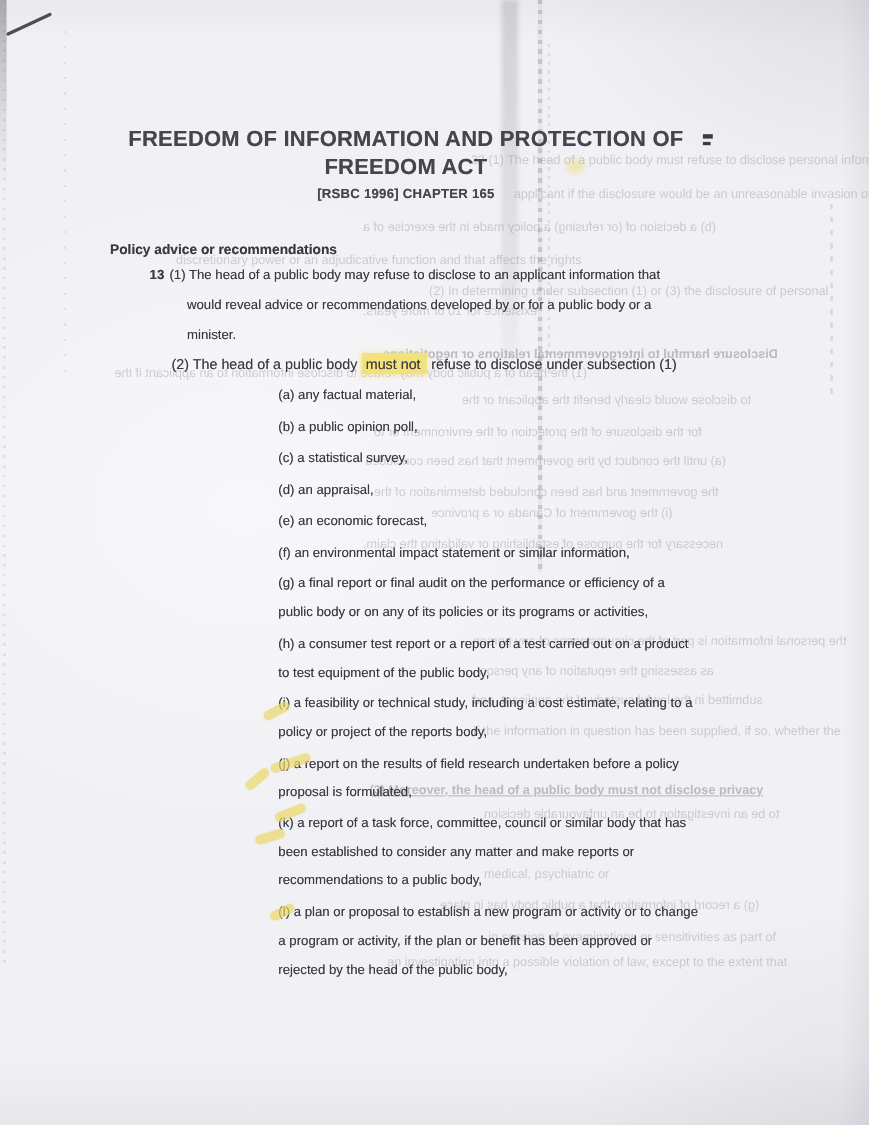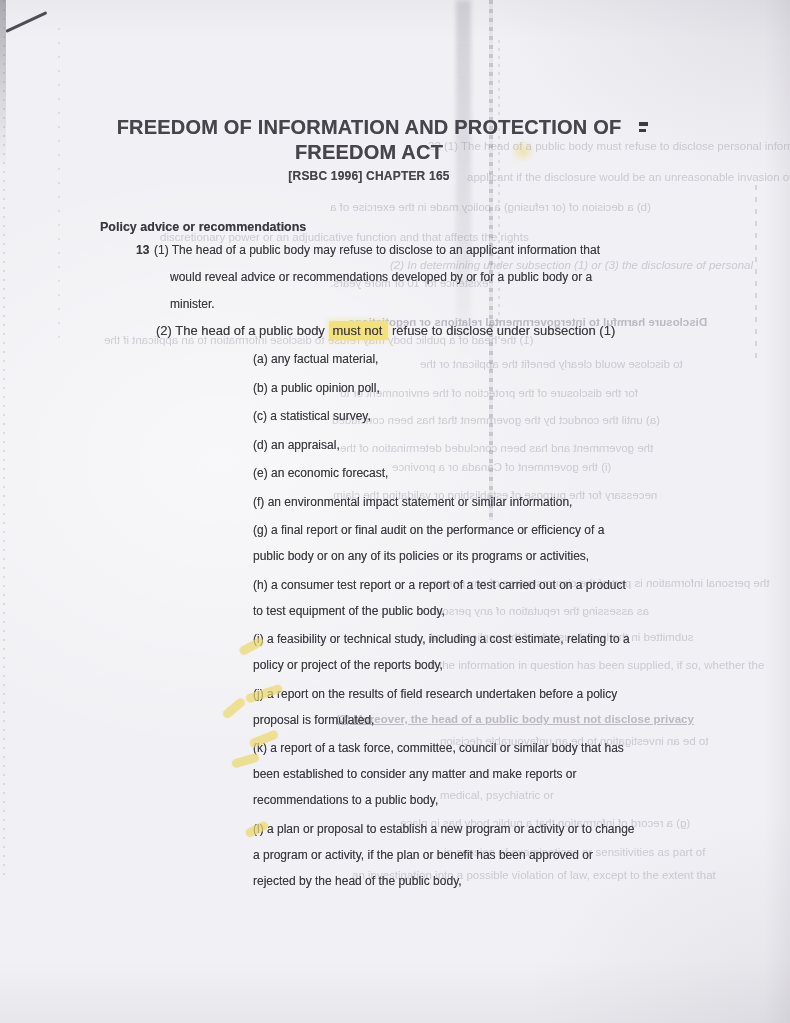--- a/index.html
+++ b/index.html
@@ -91,21 +91,21 @@
   <div class="speck crease-right"></div>
   <div class="speck dash-a"></div>
   <div class="speck dash-b"></div>
   <div class="speck yellow-smudge"></div>
 
   <div class="ghost-layer" id="ghost-layer">
       <span class="ghost" style="left: 428px; top: 139px;">22 (1) The head of a public body must refuse to disclose personal information to an</span>
       <span class="ghost" style="left: 467px; top: 170px;">applicant if the disclosure would be an unreasonable invasion of a third party's</span>
       <span class="ghost mirror" style="left: 330px; top: 200px;">(b) a decision of (or refusing) a policy made in the exercise of a</span>
       <span class="ghost" style="left: 160px; top: 230px;">discretionary power or an adjudicative function and that affects the rights</span>
-      <span class="ghost" style="left: 390px; top: 258px; font-style: italic;">(2) In determining under subsection (1) or (3) the disclosure of personal</span>
+      <span class="ghost" style="left: 390px; top: 258px;">(2) In determining under subsection (1) or (3) the disclosure of personal</span>
       <span class="ghost mirror" style="left: 330px; top: 276px;">existence for 10 or more years.</span>
       <span class="ghost mirror bold" style="left: 348px; top: 315px;">Disclosure harmful to intergovernmental relations or negotiations</span>
       <span class="ghost mirror" style="left: 104px; top: 333px;">(1) the head of a public body may refuse to disclose information to an applicant if the</span>
       <span class="ghost mirror" style="left: 420px; top: 357px;">to disclose would clearly benefit the applicant or the</span>
       <span class="ghost mirror" style="left: 340px; top: 386px;">for the disclosure of the protection of the environment or to</span>
       <span class="ghost mirror" style="left: 332px; top: 413px;">(a) until the conduct by the government that has been concluded</span>
       <span class="ghost mirror" style="left: 340px; top: 441px;">the government and has been concluded determination of the</span>
       <span class="ghost mirror" style="left: 392px; top: 460px;">(i) the government of Canada or a province</span>
       <span class="ghost mirror" style="left: 330px; top: 488px;">necessary for the purpose of establishing or validating the claim,</span>
       <span class="ghost mirror" style="left: 430px; top: 576px;">the personal information is part of the circumstances of any person</span>

